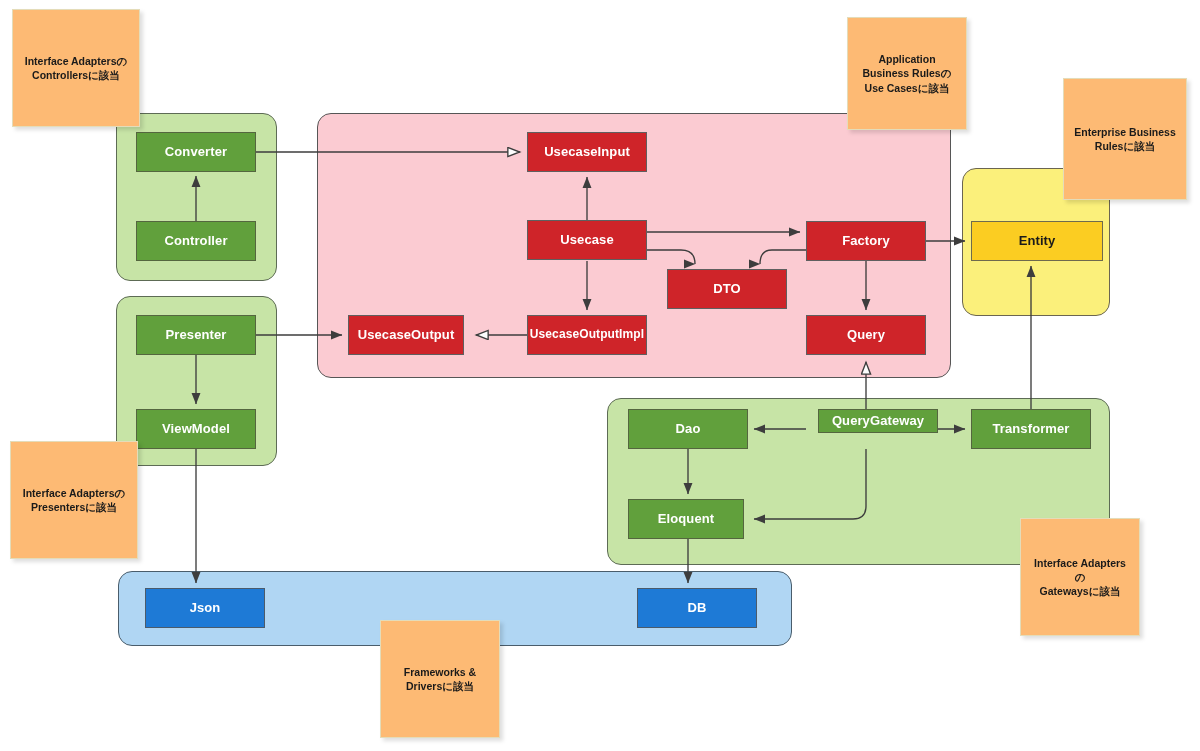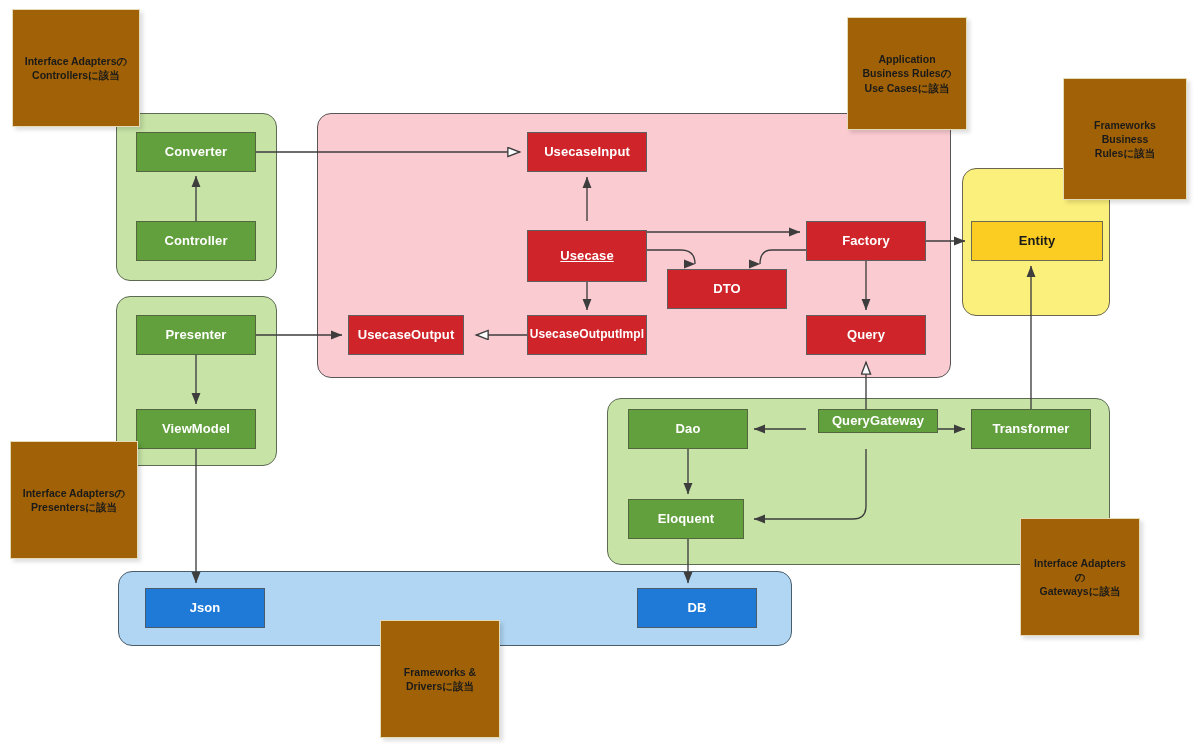--- a/index.html
+++ b/index.html
@@ -15,21 +15,21 @@
   .layer.blue{background:#b0d6f3;border-color:#4a5d6b;}
 
   .node{position:absolute;box-sizing:border-box;display:flex;align-items:center;
         justify-content:center;font-size:13px;font-weight:bold;
         border:1.4px solid #5a5a5a;letter-spacing:.1px;line-height:1.15;}
   .node.green{background:#61a03c;color:#ffffff;border-color:#54663f;}
   .node.red{background:#cf2429;color:#ffffff;border-color:#5f5f5f;}
   .node.gold{background:#fbcd22;color:#1a1a1a;border-color:#6e6a4e;}
   .node.blue{background:#1e7ad6;color:#ffffff;border-color:#4b5b6b;margin-left:9px;}
 
-  .note{position:absolute;background:#a16207;border:1px solid #e4dcb9;
+  .note{position:absolute;background:#fdba74;border:1px solid #e4dcb9;
         box-sizing:border-box;display:flex;align-items:center;justify-content:center;
         text-align:center;font-size:10.5px;font-weight:bold;color:#1a1a1a;line-height:1.35;
         padding:20px 8px;box-shadow:3px 3px 4px rgba(0,0,0,0.13);}
 </style>
 </head>
 <body>
 
 <div id="canvas">
 
   <div class="layer green" style="left:116px;top:113px;width:161px;height:168px;"></div>
@@ -90,40 +90,40 @@
 
       <path d="M1031,409 L1031,266" marker-end="url(#sa)"></path>
     </g>
   </svg>
 
   <div class="node green" style="left:136px;top:132px;width:120px;height:40px;">Converter</div>
   <div class="node green" style="left:136px;top:221px;width:120px;height:40px;">Controller</div>
   <div class="node green" style="left:136px;top:315px;width:120px;height:40px;">Presenter</div>
   <div class="node green" style="left:136px;top:409px;width:120px;height:40px;">ViewModel</div>
   <div class="node red" style="left:527px;top:132px;width:120px;height:40px;">UsecaseInput</div>
-  <div class="node red" style="left:527px;top:230px;width:120px;height:52px;text-decoration:underline;">Usecase</div>
+  <div class="node red" style="left:527px;top:220px;width:120px;height:40px;">Usecase</div>
   <div class="node red" style="left:348px;top:315px;width:116px;height:40px;">UsecaseOutput</div>
   <div class="node red" style="left:667px;top:269px;width:120px;height:40px;">DTO</div>
   <div class="node red" style="left:527px;top:315px;width:120px;height:40px;font-size:12px;">UsecaseOutputImpl</div>
   <div class="node red" style="left:806px;top:221px;width:120px;height:40px;">Factory</div>
   <div class="node red" style="left:806px;top:315px;width:120px;height:40px;">Query</div>
   <div class="node gold" style="left:971px;top:221px;width:132px;height:40px;">Entity</div>
   <div class="node green" style="left:628px;top:409px;width:120px;height:40px;">Dao</div>
   <div class="node green" style="left:818px;top:409px;width:120px;height:24px;">QueryGateway</div>
   <div class="node green" style="left:971px;top:409px;width:120px;height:40px;">Transformer</div>
   <div class="node green" style="left:628px;top:499px;width:116px;height:40px;">Eloquent</div>
   <div class="node blue" style="left:136px;top:588px;width:120px;height:40px;">Json</div>
   <div class="node blue" style="left:628px;top:588px;width:120px;height:40px;">DB</div>
 
   <div class="note" style="left:12px;top:9px;width:128px;height:118px;white-space:pre-line;">Interface Adaptersの
 Controllersに該当</div>
   <div class="note" style="left:847px;top:17px;width:120px;height:113px;white-space:pre-line;">Application
 Business Rulesの
 Use Casesに該当</div>
-  <div class="note" style="left:1063px;top:78px;width:124px;height:122px;white-space:pre-line;">Frameworks Business
+  <div class="note" style="left:1063px;top:78px;width:124px;height:122px;white-space:pre-line;">Enterprise Business
 Rulesに該当</div>
   <div class="note" style="left:10px;top:441px;width:128px;height:118px;white-space:pre-line;">Interface Adaptersの
 Presentersに該当</div>
   <div class="note" style="left:1020px;top:518px;width:120px;height:118px;white-space:pre-line;">Interface Adaptersの
 Gatewaysに該当</div>
   <div class="note" style="left:380px;top:620px;width:120px;height:118px;white-space:pre-line;">Frameworks &amp;
 Driversに該当</div>
 
 </div>
 

